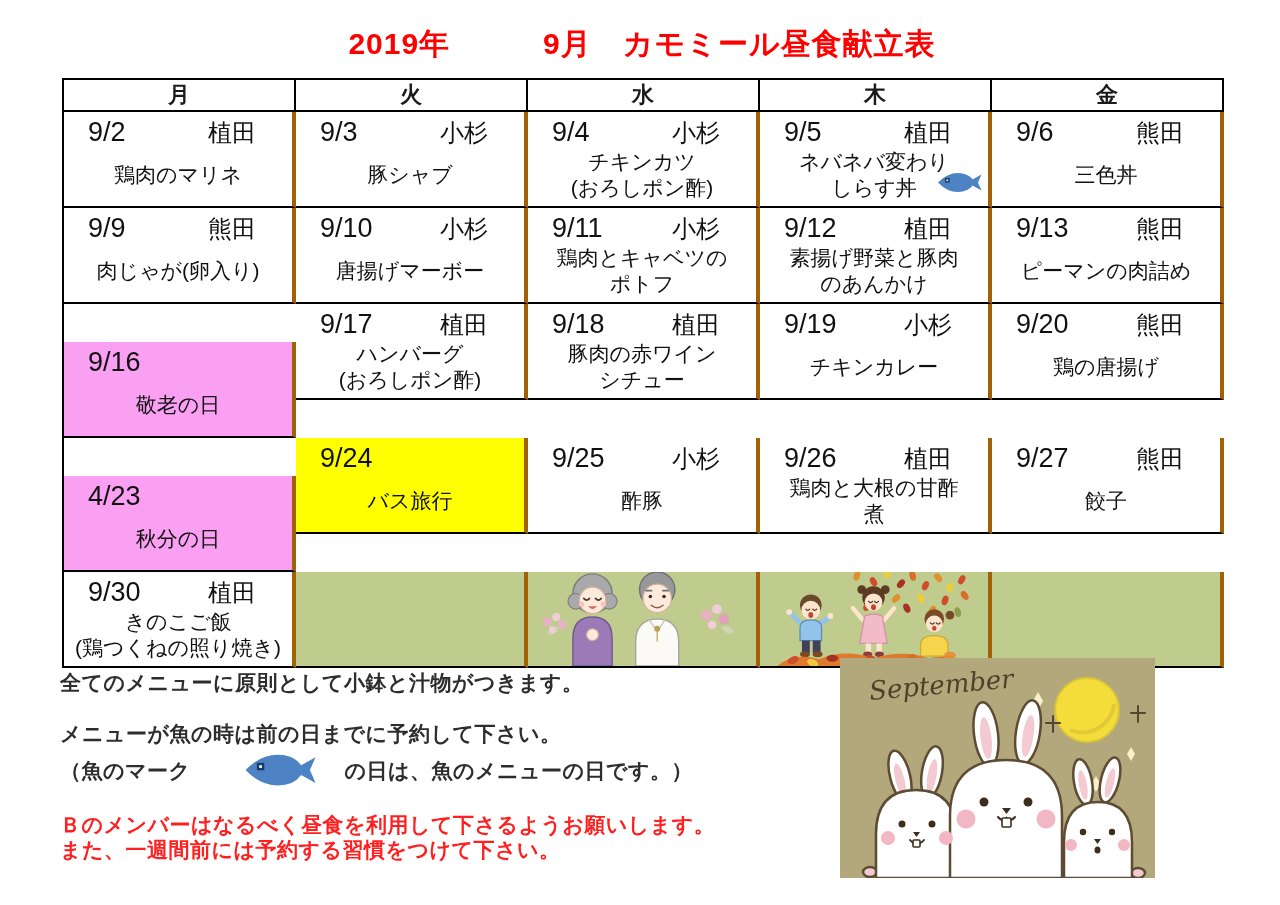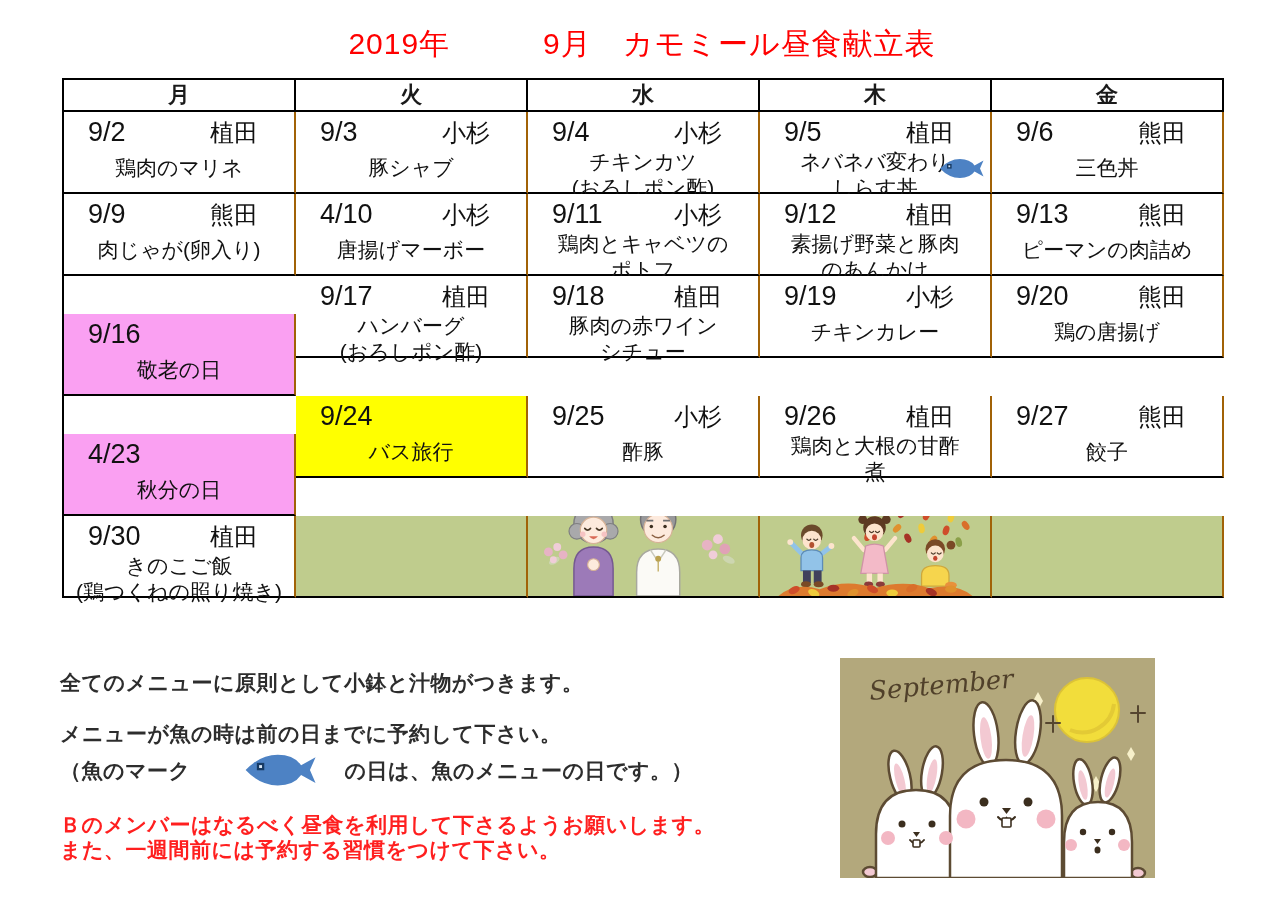--- a/index.html
+++ b/index.html
@@ -1,29 +1,29 @@
 <!DOCTYPE html>
 <html style="--title-red: #ff0000; --note-red: #ff1f1f; --holiday-pink: #faa0f2; --trip-yellow: #ffff00; --bottom-green: #bfcc8d; --fish-blue: #4d82c4; --card-tan: #b3a87c; --moon-yellow: #f2dd3b;"><head>
 <meta charset="utf-8">
 <style>
   * { margin:0; padding:0; box-sizing:border-box; }
   html,body { width:1280px; height:905px; background:#ffffff; overflow:hidden;
     font-family:"Liberation Sans","DejaVu Sans",sans-serif; }
   .page { position:absolute; inset:0; }
 
   .title { position:absolute; left:62px; top:24px; width:1160px; text-align:center;
-    font-size:30px; font-weight:normal; color:var(--title-red); letter-spacing:1px; }
+    font-size:30px; font-weight:bold; color:var(--title-red); letter-spacing:1px; }
 
   .cal { position:absolute; left:62px; top:78px; display:grid;
     grid-template-columns:repeat(5,232px);
     border-top:2px solid #000; border-left:2px solid #000; background:#fff; }
   .hcell { height:32px; border-right:2px solid #000; border-bottom:2px solid #000;
     display:flex; align-items:center; justify-content:center;
     font-size:22px; font-weight:bold; color:#1a1a1a; }
-  .cell { position:relative; height:82px; border-right:2px solid #a16207; border-bottom:2px solid #000;
+  .cell { position:relative; height:96px; border-right:4px solid #a16207; border-bottom:2px solid #000;
     display:flex; flex-direction:column; background:#fff; }
   .bg-pink   { background:var(--holiday-pink);margin-top:38px; }
   .bg-yellow { background:var(--trip-yellow); }
   .bg-green  { background:var(--bottom-green); }
 
   .date-row { display:flex; justify-content:space-between; align-items:baseline;
     padding:5px 36px 0 24px; height:40px; }
   .date  { font-size:27px; color:#111; }
   .staff { font-size:24px; color:#111; }
   .menu { flex:1; display:flex; align-items:center; justify-content:center; text-align:center;
@@ -102,21 +102,21 @@
       </div>
       <div class="cell">
         <div class="date-row">
           <span class="date">9/9</span>
           <span class="staff">熊田</span>
         </div>
         <div class="menu">肉じゃが(卵入り)</div>
       </div>
       <div class="cell">
         <div class="date-row">
-          <span class="date">4/10</span>
+          <span class="date">9/10</span>
           <span class="staff">小杉</span>
         </div>
         <div class="menu">唐揚げマーボー</div>
       </div>
       <div class="cell">
         <div class="date-row">
           <span class="date">9/11</span>
           <span class="staff">小杉</span>
         </div>
         <div class="menu">鶏肉とキャベツの

